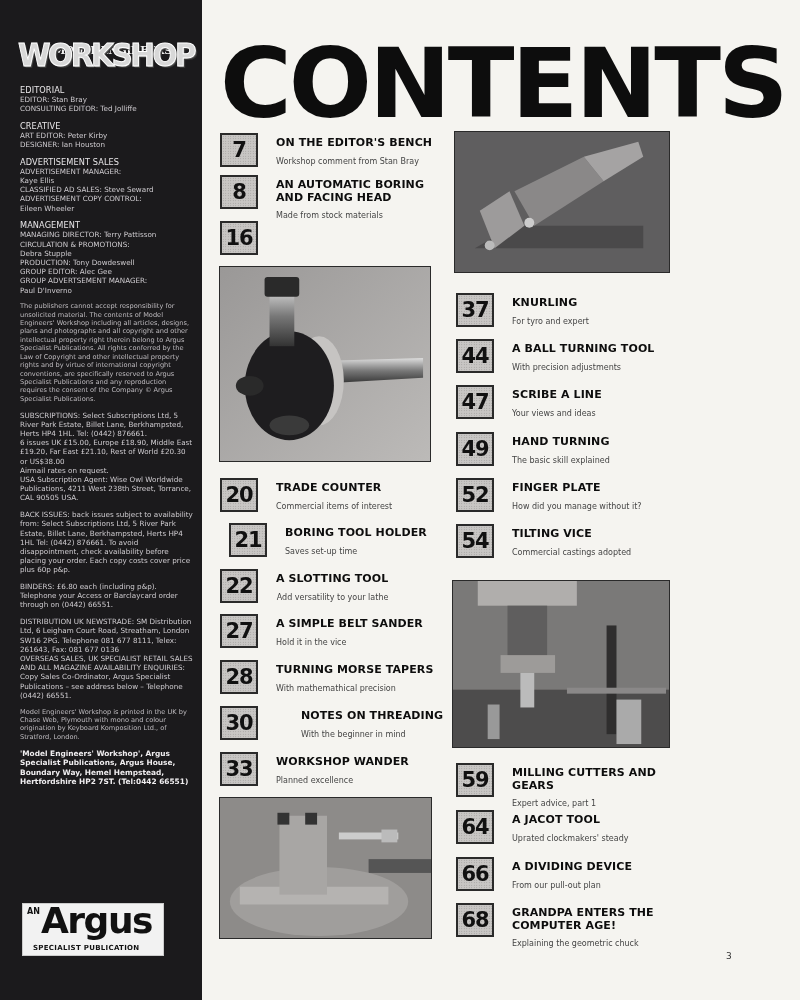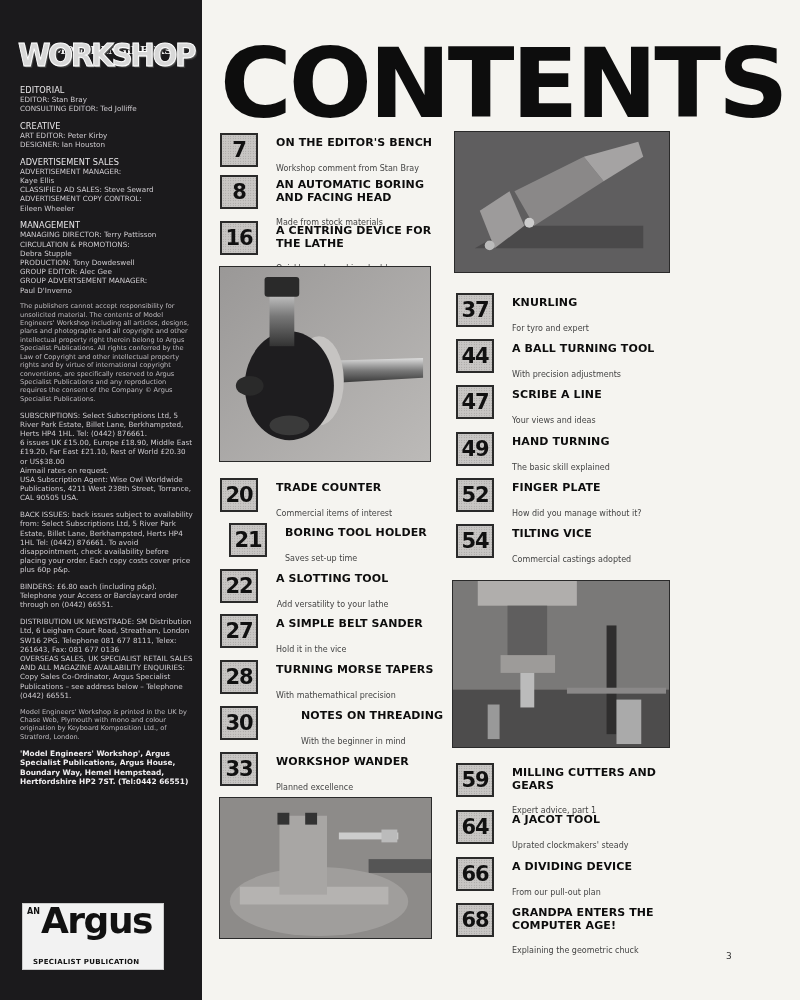--- a/index.html
+++ b/index.html
@@ -28,21 +28,21 @@
       transform: scaleX(0.92); transform-origin: left center;
     }
     .credits { position: absolute; left: 20px; top: 85px; width: 175px; font-size: 7.2px; line-height: 9.2px; }
     .credit-block { margin-bottom: 7.5px; }
     .credit-heading { font-size: 8.2px; line-height: 10px; color: #e8e6e8; letter-spacing: 0.1px; }
     .credit-line { color: #cfccd0; }
     .fineprint { color: #bdbabe; font-size: 6.6px; line-height: 8.4px; }
     .address-block { font-weight: bold; color: #f0eef0; font-size: 7.4px; line-height: 9.6px; }
 
     .argus-logo {
-      position: absolute; left: 22px; top: 903px; width: 142px; height: 67px;
+      position: absolute; left: 22px; top: 903px; width: 142px; height: 53px;
       background: #f2f2f2; border: 1px solid #ccc;
     }
     .argus-an { position: absolute; left: 4px; top: 3px; font-size: 8px; font-weight: bold; color: #111; }
     .argus-word {
       position: absolute; left: 18px; top: -4px; font-size: 36px; font-weight: bold;
       letter-spacing: -1.5px; color: #111; font-family: "DejaVu Sans", sans-serif;
     }
     .argus-tag {
       position: absolute; left: 10px; bottom: 3px; font-size: 7px; font-weight: bold;
       letter-spacing: 0.3px; color: #111; white-space: nowrap;
@@ -61,21 +61,21 @@
     .page-box {
       width: 38px; height: 34px; flex: 0 0 38px;
       border: 2px solid #2a2a2a; background: #c8c6c4;
       background-image: radial-gradient(#9a9896 0.7px, transparent 0.8px);
       background-size: 2.5px 2.5px;
       display: flex; align-items: center; justify-content: center;
       font-weight: bold; font-size: 21px; color: #111; letter-spacing: -1px;
     }
     .entry-text { margin-left: 18px; margin-top: 4px; }
     .entry-title { font-weight: bold; font-size: 11px; line-height: 12.5px; color: #0d0d0d; letter-spacing: 0.1px; }
-    .entry-sub { font-size: 8px; line-height: 10px; color: #444; margin-top: 14px; }
+    .entry-sub { font-size: 8px; line-height: 10px; color: #444; margin-top: 7px; }
 
     .photo {
       position: absolute; border: 1.5px solid #2a2a2a; overflow: hidden;
       background: #8e8d8c;
     }
     .photo svg { width: 100%; height: 100%; display: block; }
 
     .folio { position: absolute; left: 524px; top: 951px; font-size: 9px; color: #333; }
   </style>
 </head>
@@ -153,24 +153,20 @@
   </div>
   <div class="entry" style="left:18px; top:175px;">
     <div class="page-box">8</div>
     <div class="entry-text" style="width:170px;">
       <div class="entry-title">AN AUTOMATIC BORING AND FACING HEAD</div>
       <div class="entry-sub">Made from stock materials</div>
     </div>
   </div>
   <div class="entry" style="left:18px; top:221px;">
     <div class="page-box">16</div>
-    <div class="entry-text" style="width:180px;">
-      <div class="entry-title">A CENTRING DEVICE FOR THE LATHE</div>
-      <div class="entry-sub">Quickly made and invaluable</div>
-    </div>
   </div>
 
   <div class="photo" style="left:17px; top:266px; width:212px; height:196px;">
     <svg viewBox="0 0 212 196" preserveAspectRatio="none">
       <defs>
         <linearGradient id="g1" x1="0" y1="0" x2="1" y2="1">
             <stop offset="0" stop-color="#9a9897"></stop>
             <stop offset="1" stop-color="#bcbab8"></stop>
           </linearGradient>
         <linearGradient id="m1" x1="0" y1="0" x2="0" y2="1">

